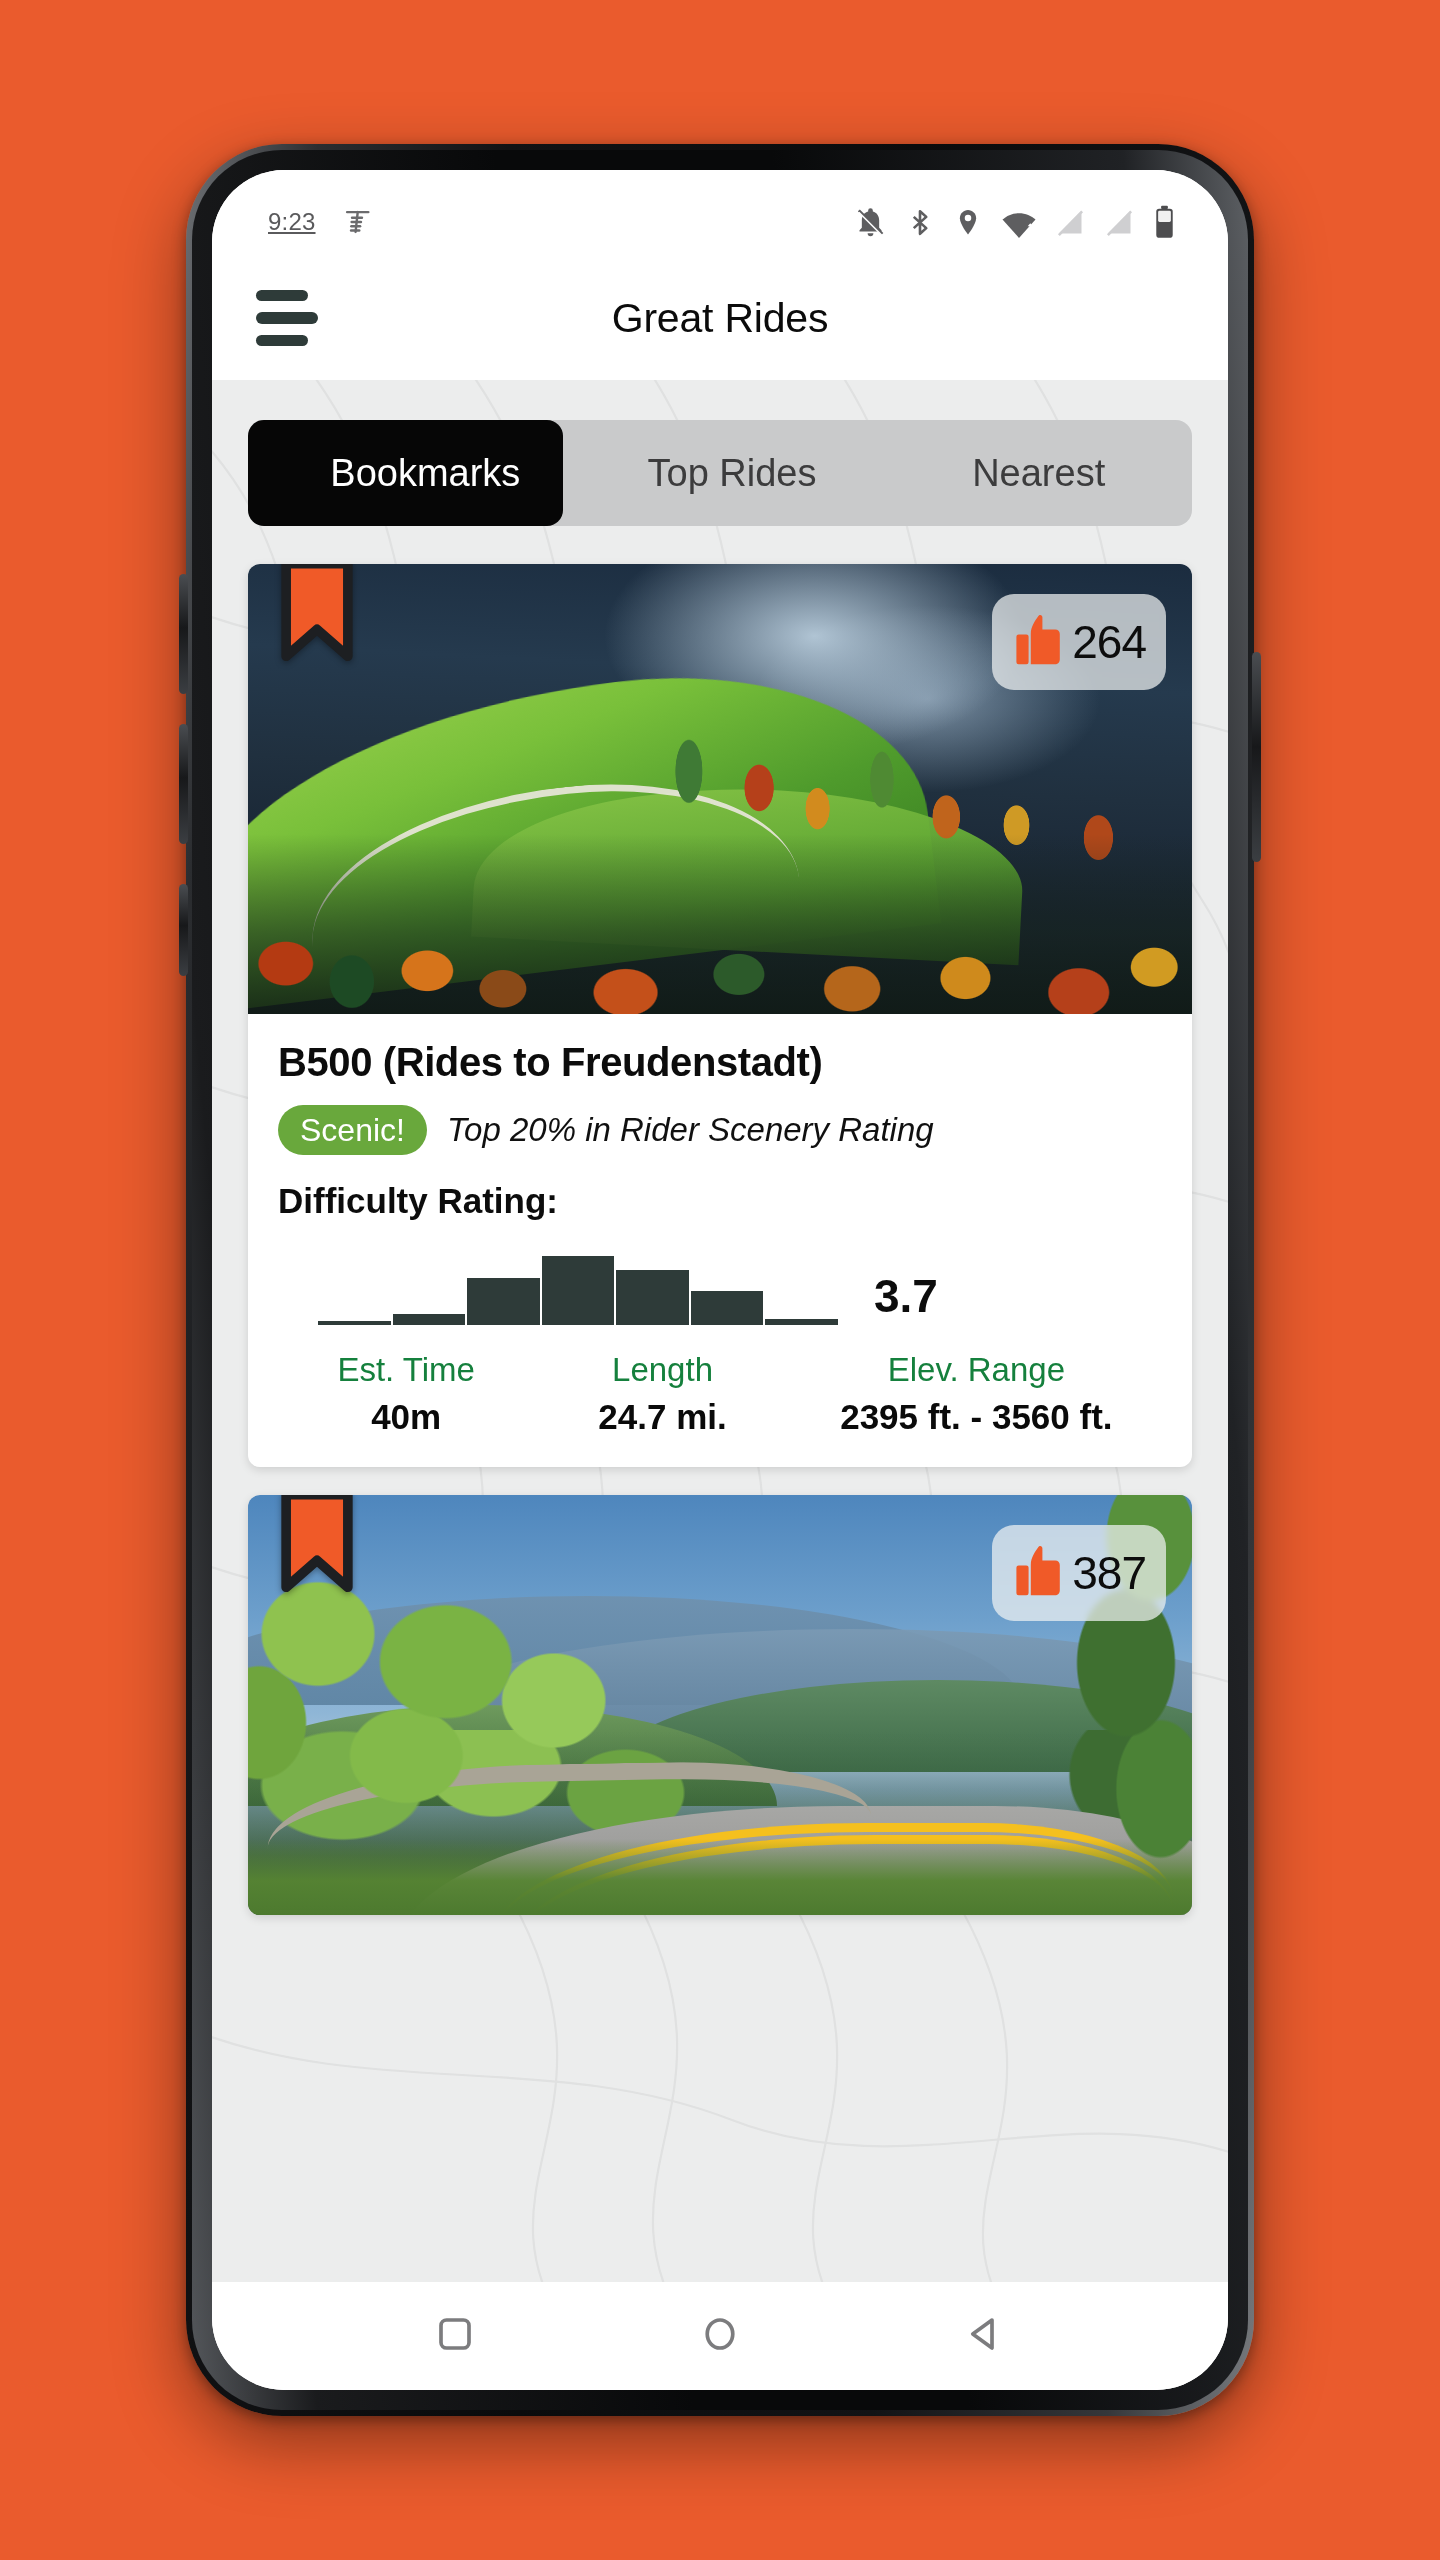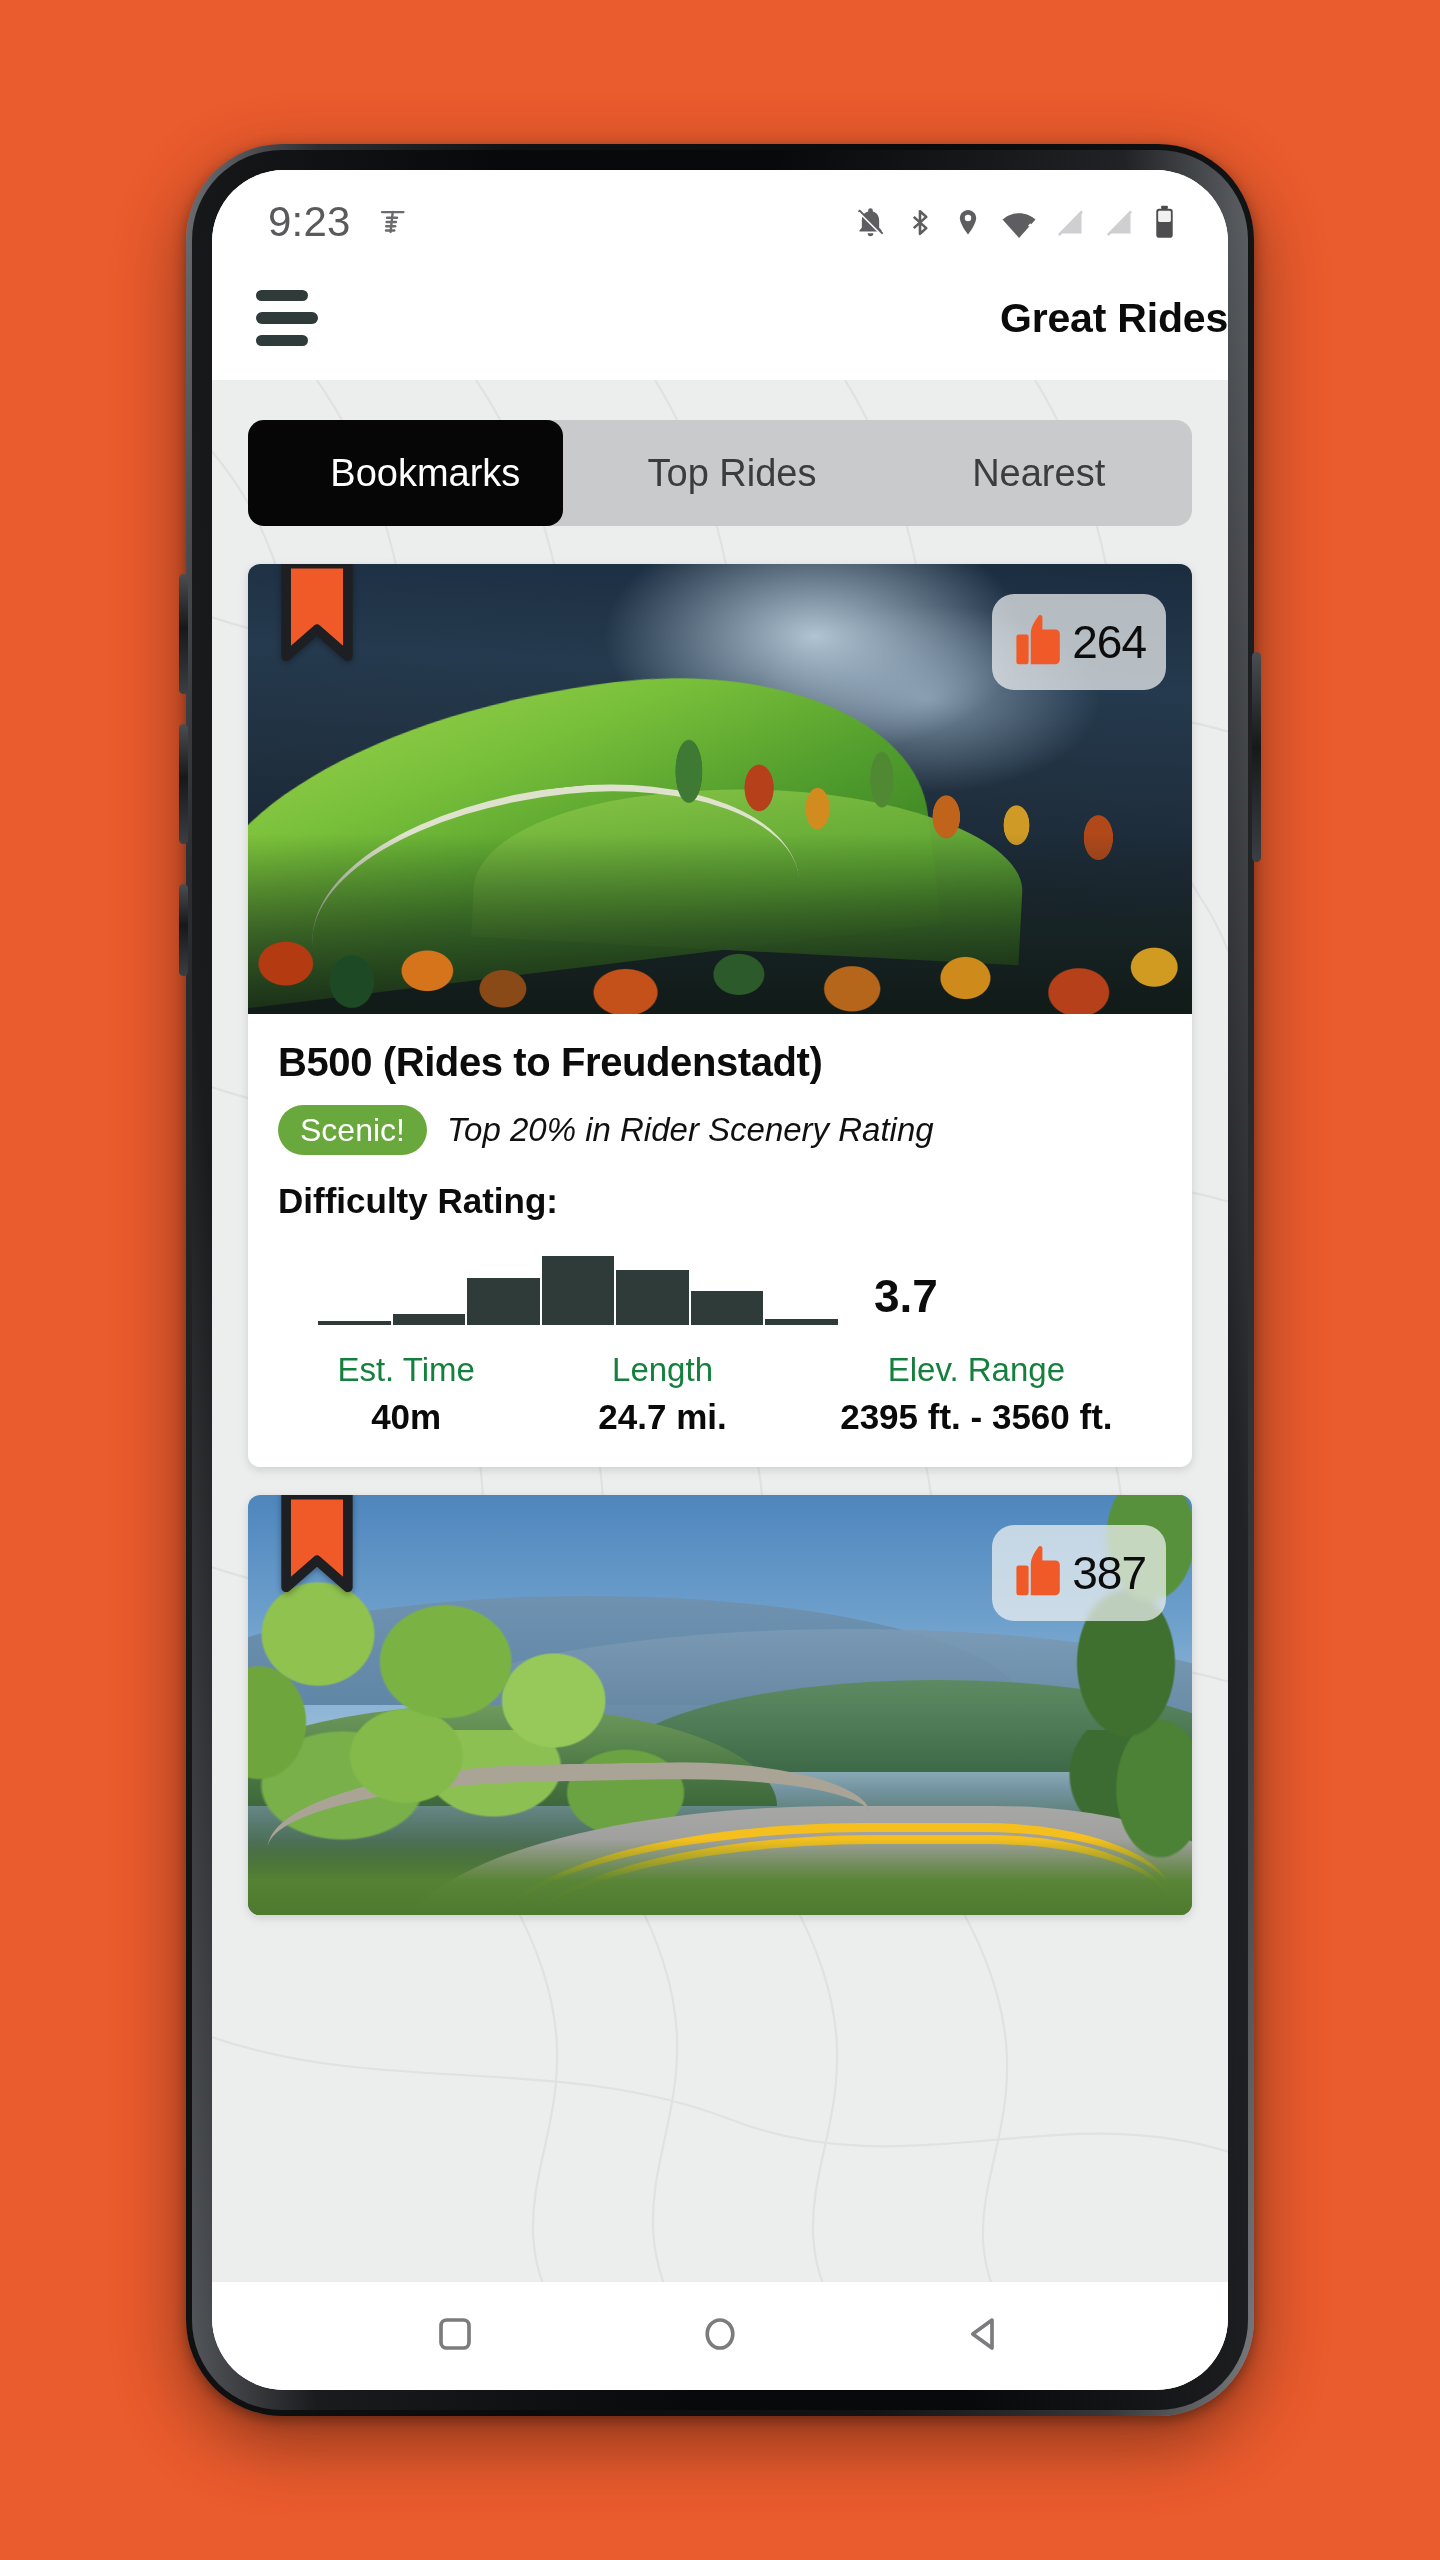--- a/index.html
+++ b/index.html
@@ -42,38 +42,38 @@
     z-index: 4;
   }
 
   
   #statusbar {
     height: 86px; background:#fff;
     display:flex; align-items:center; justify-content:space-between;
     padding: 18px 52px 0 56px;
   }
   #status-left { display:flex; align-items:center; gap:24px; }
-  #clock { font-size:42px; color:#5a5a5c; font-weight:400; letter-spacing:.2px; }
+  #clock { font-size:24px; color:#5a5a5c; font-weight:400; letter-spacing:.2px;text-decoration:underline; }
   #status-right { display:flex; align-items:center; gap:18px; }
   .sicon { display:block; }
 
   
   #appbar {
     height: 124px; background:#fff;
     display:flex; align-items:center; position:relative;
     padding: 0 44px;
   }
   #menu-btn { width:66px; height:56px; display:flex; flex-direction:column; justify-content:center; gap:11px; cursor:pointer; }
   #menu-btn i { display:block; height:12px; border-radius:6px; background:#2e3b39; }
   #menu-btn i:nth-child(1){ width:52px; }
   #menu-btn i:nth-child(2){ width:62px; }
   #menu-btn i:nth-child(3){ width:52px; }
   #app-title {
-    position:absolute; left:0; right:0; text-align:right;
-    font-size:41px; font-weight:700; color:#0b0b0b; letter-spacing:-.2px;
+    position:absolute; left:0; right:0; text-align:center;
+    font-size:41px; font-weight:400; color:#0b0b0b; letter-spacing:-.2px;
     pointer-events:none;
   }
 
   
   #content {
     position:relative;
     height: calc(2220px - 86px - 124px - 108px);
     background:#eceded;
     overflow:hidden;
   }

